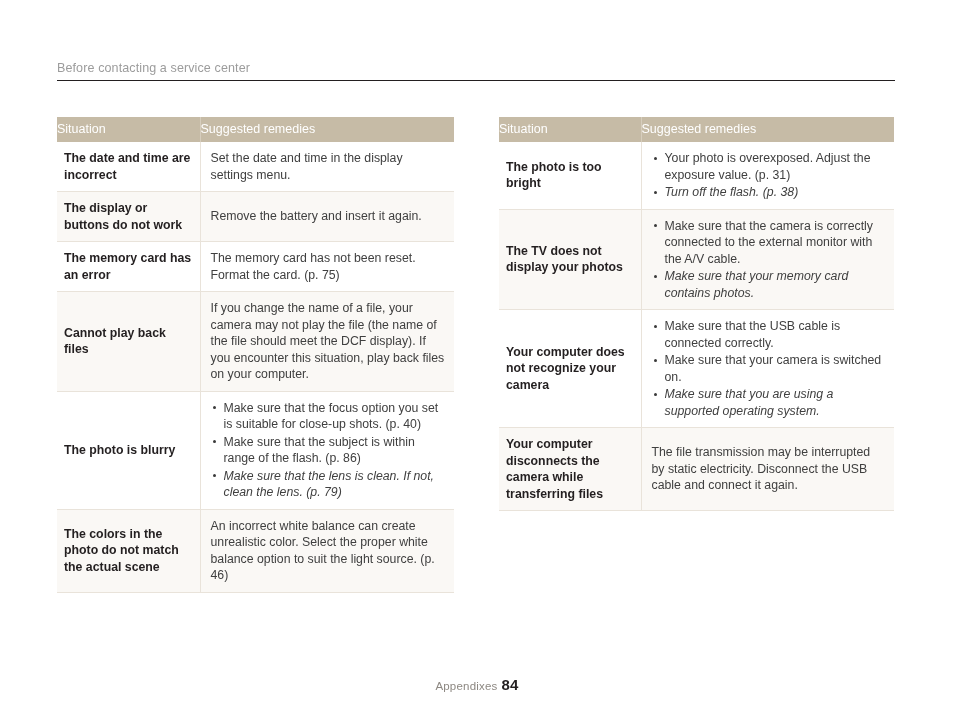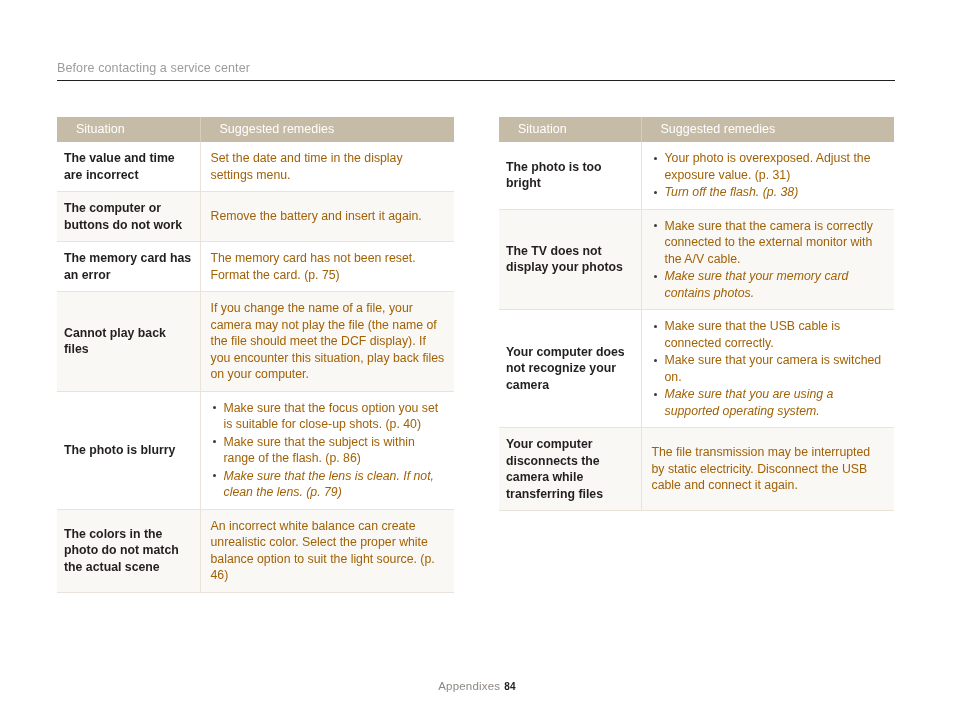--- a/index.html
+++ b/index.html
@@ -58,21 +58,21 @@
   .tbl col.c-rem  { width: 254px; }
   .tbl-right col.c-sit { width: 142px; }
   .tbl-right col.c-rem { width: 253px; }
 
   .tbl th {
     background: #c6bba6;
     color: #ffffff;
     font-size: 12.5px;
     font-weight: normal;
     text-align: left;
-    padding: 5px 8px 6px 19px;
+    padding: 5px 8px 6px 0;
     line-height: 14px;
     vertical-align: middle;
   }
   .tbl th.sit { border-right: 1px solid #d6cdbd; }
 
   .tbl td {
     vertical-align: middle;
     font-size: 12.3px;
     line-height: 16.5px;
     padding: 8px 8px 8px 8px;
@@ -82,21 +82,21 @@
   .tbl tr.plain td { background: #ffffff; }
 
   td.sit {
     color: #231f20;
     font-weight: bold;
     border-right: 1px solid #e9e3da;
     padding-left: 7px;
     padding-right: 6px;
   }
   td.rem {
-    color: #a16207;
+    color: #404040;
     padding-left: 10px;
     padding-right: 8px;
   }
 
   
   ul.bl {
     margin: 0;
     padding: 0;
     list-style: none;
   }
@@ -125,21 +125,21 @@
     width: 954px;
     text-align: center;
     white-space: nowrap;
   }
   .footer .label {
     font-size: 11.5px;
     color: #8d8882;
     letter-spacing: .2px;
   }
   .footer .pageno {
-    font-size: 10px;
+    font-size: 15px;
     font-weight: bold;
     color: #231f20;
     margin-left: 4px;
     letter-spacing: .2px;
   }
 </style>
 </head>
 <body>
 
 <div class="page">
@@ -155,25 +155,25 @@
         <col class="c-rem">
     </colgroup>
     <thead>
       <tr>
         <th class="sit">Situation</th>
         <th>Suggested remedies</th>
       </tr>
     </thead>
     <tbody>
       <tr class="plain">
-        <td class="sit">The value and time are incorrect</td>
+        <td class="sit">The date and time are incorrect</td>
         <td class="rem">Set the date and time in the display settings menu.</td>
       </tr>
       <tr class="shade">
-        <td class="sit">The computer or buttons do not work</td>
+        <td class="sit">The display or buttons do not work</td>
         <td class="rem">Remove the battery and insert it again.</td>
       </tr>
       <tr class="plain">
         <td class="sit">The memory card has an error</td>
         <td class="rem">The memory card has not been reset. Format the card. (p. 75)</td>
       </tr>
       <tr class="shade">
         <td class="sit">Cannot play back files</td>
         <td class="rem">If you change the name of a file, your camera may not play the file (the name of the file should meet the DCF display). If you encounter this situation, play back files on your computer.</td>
       </tr>

